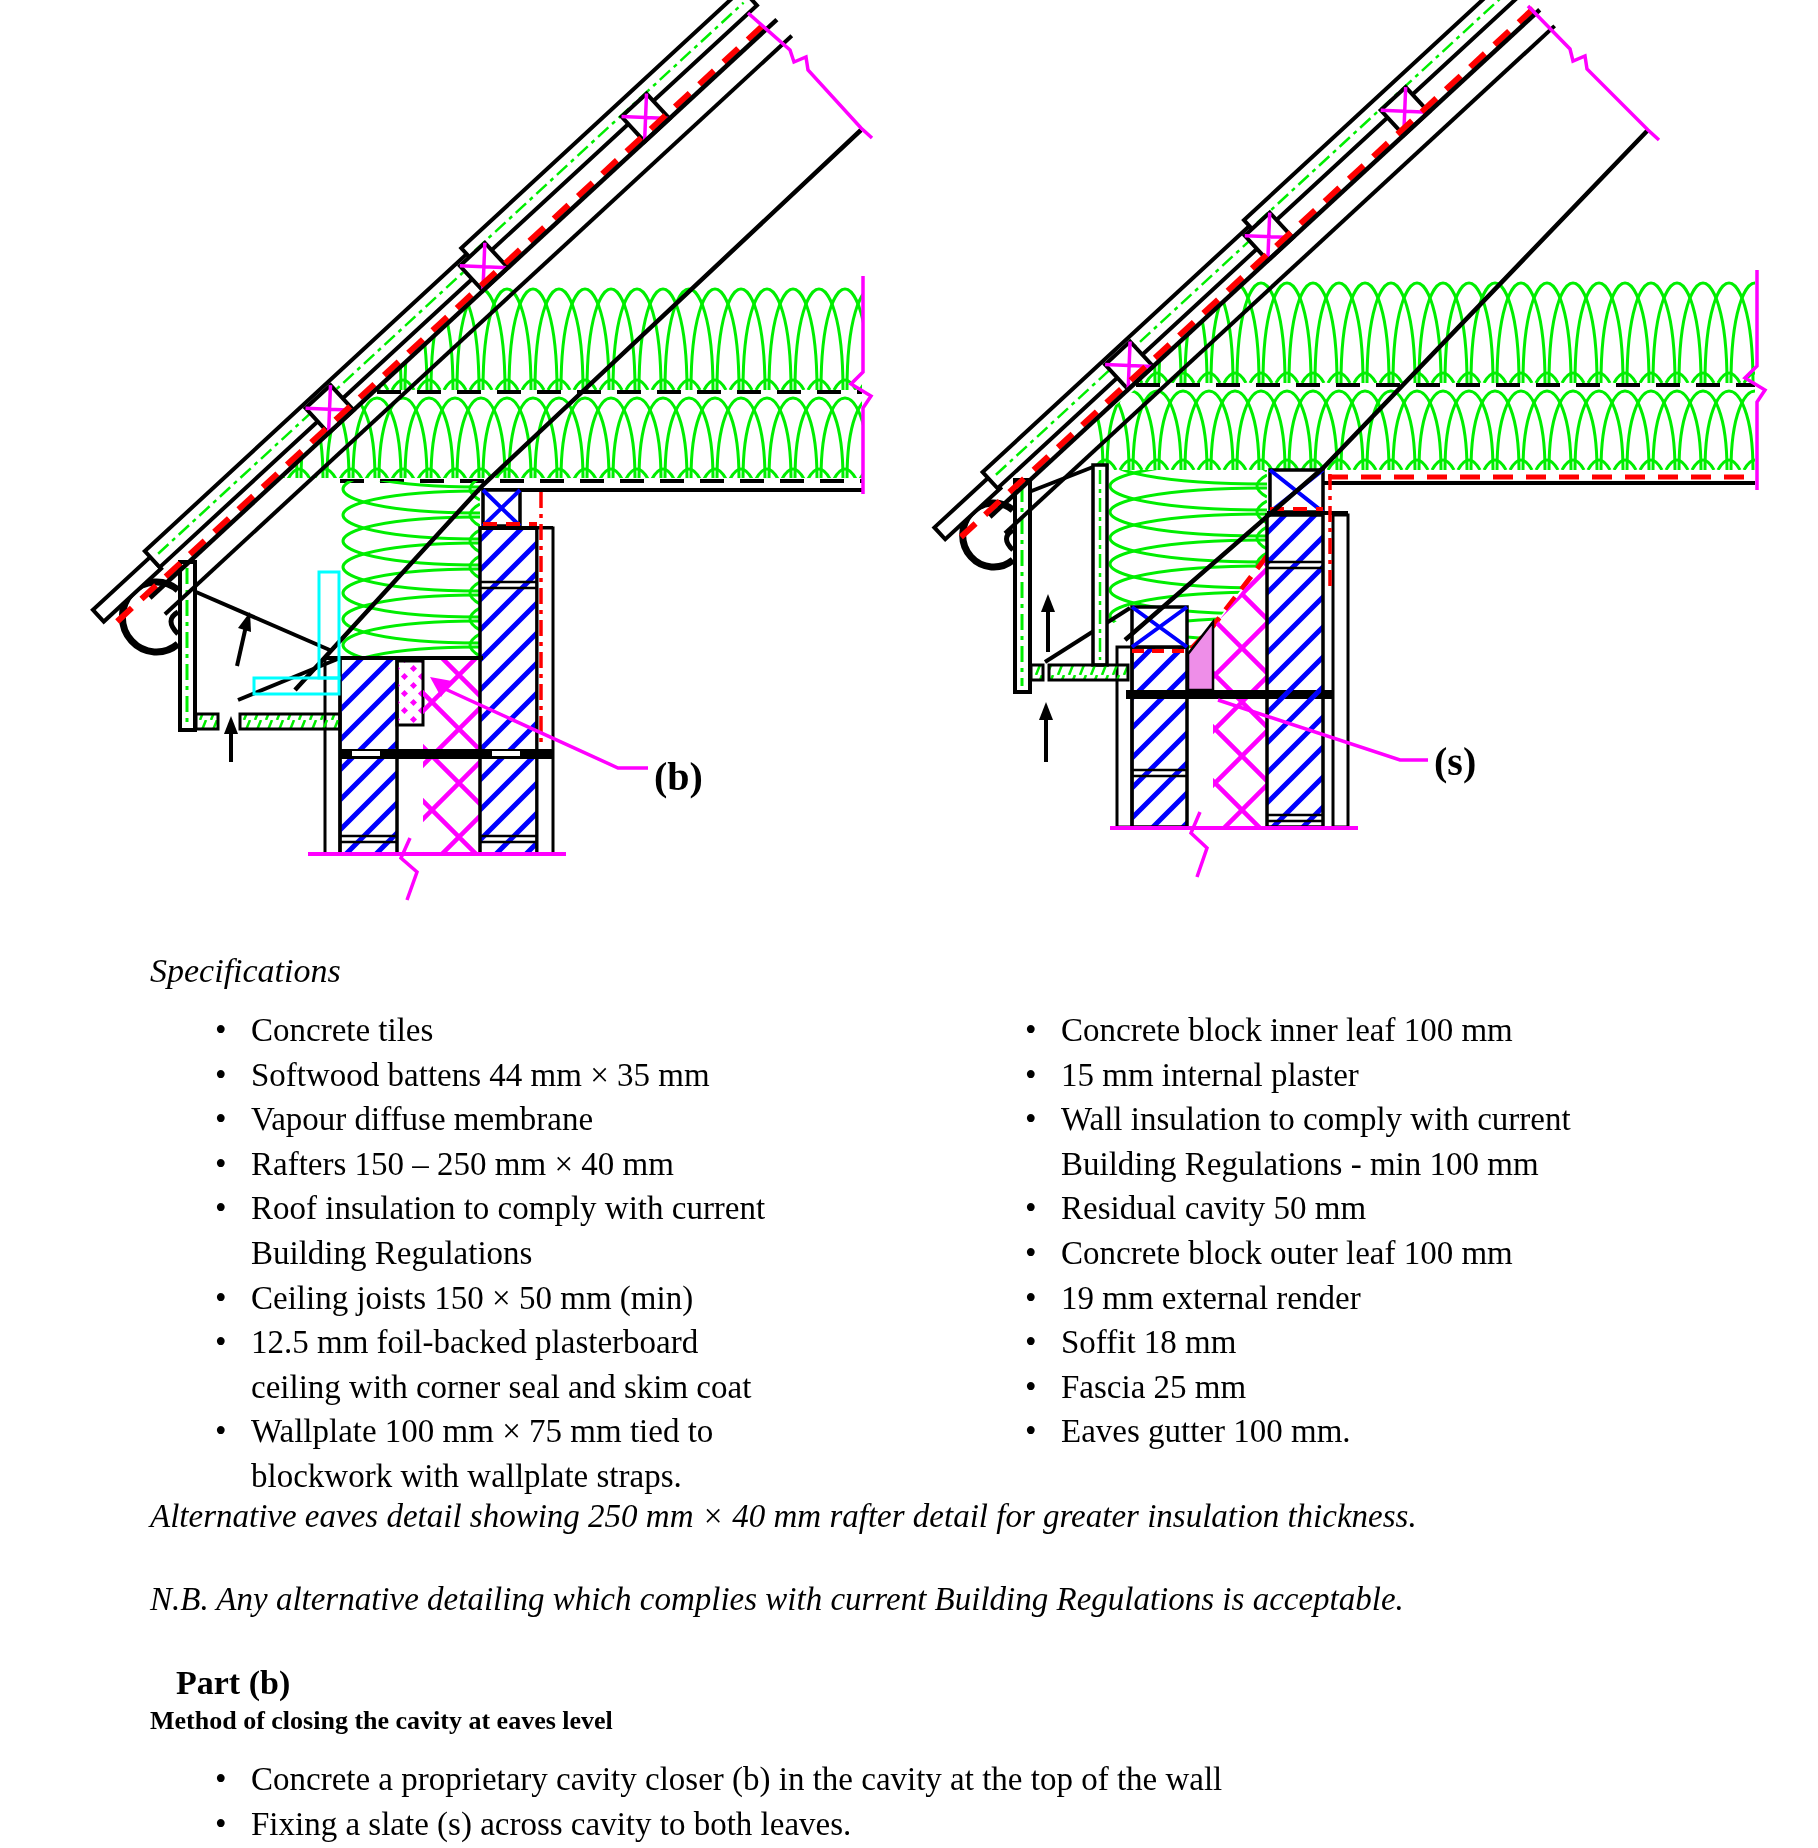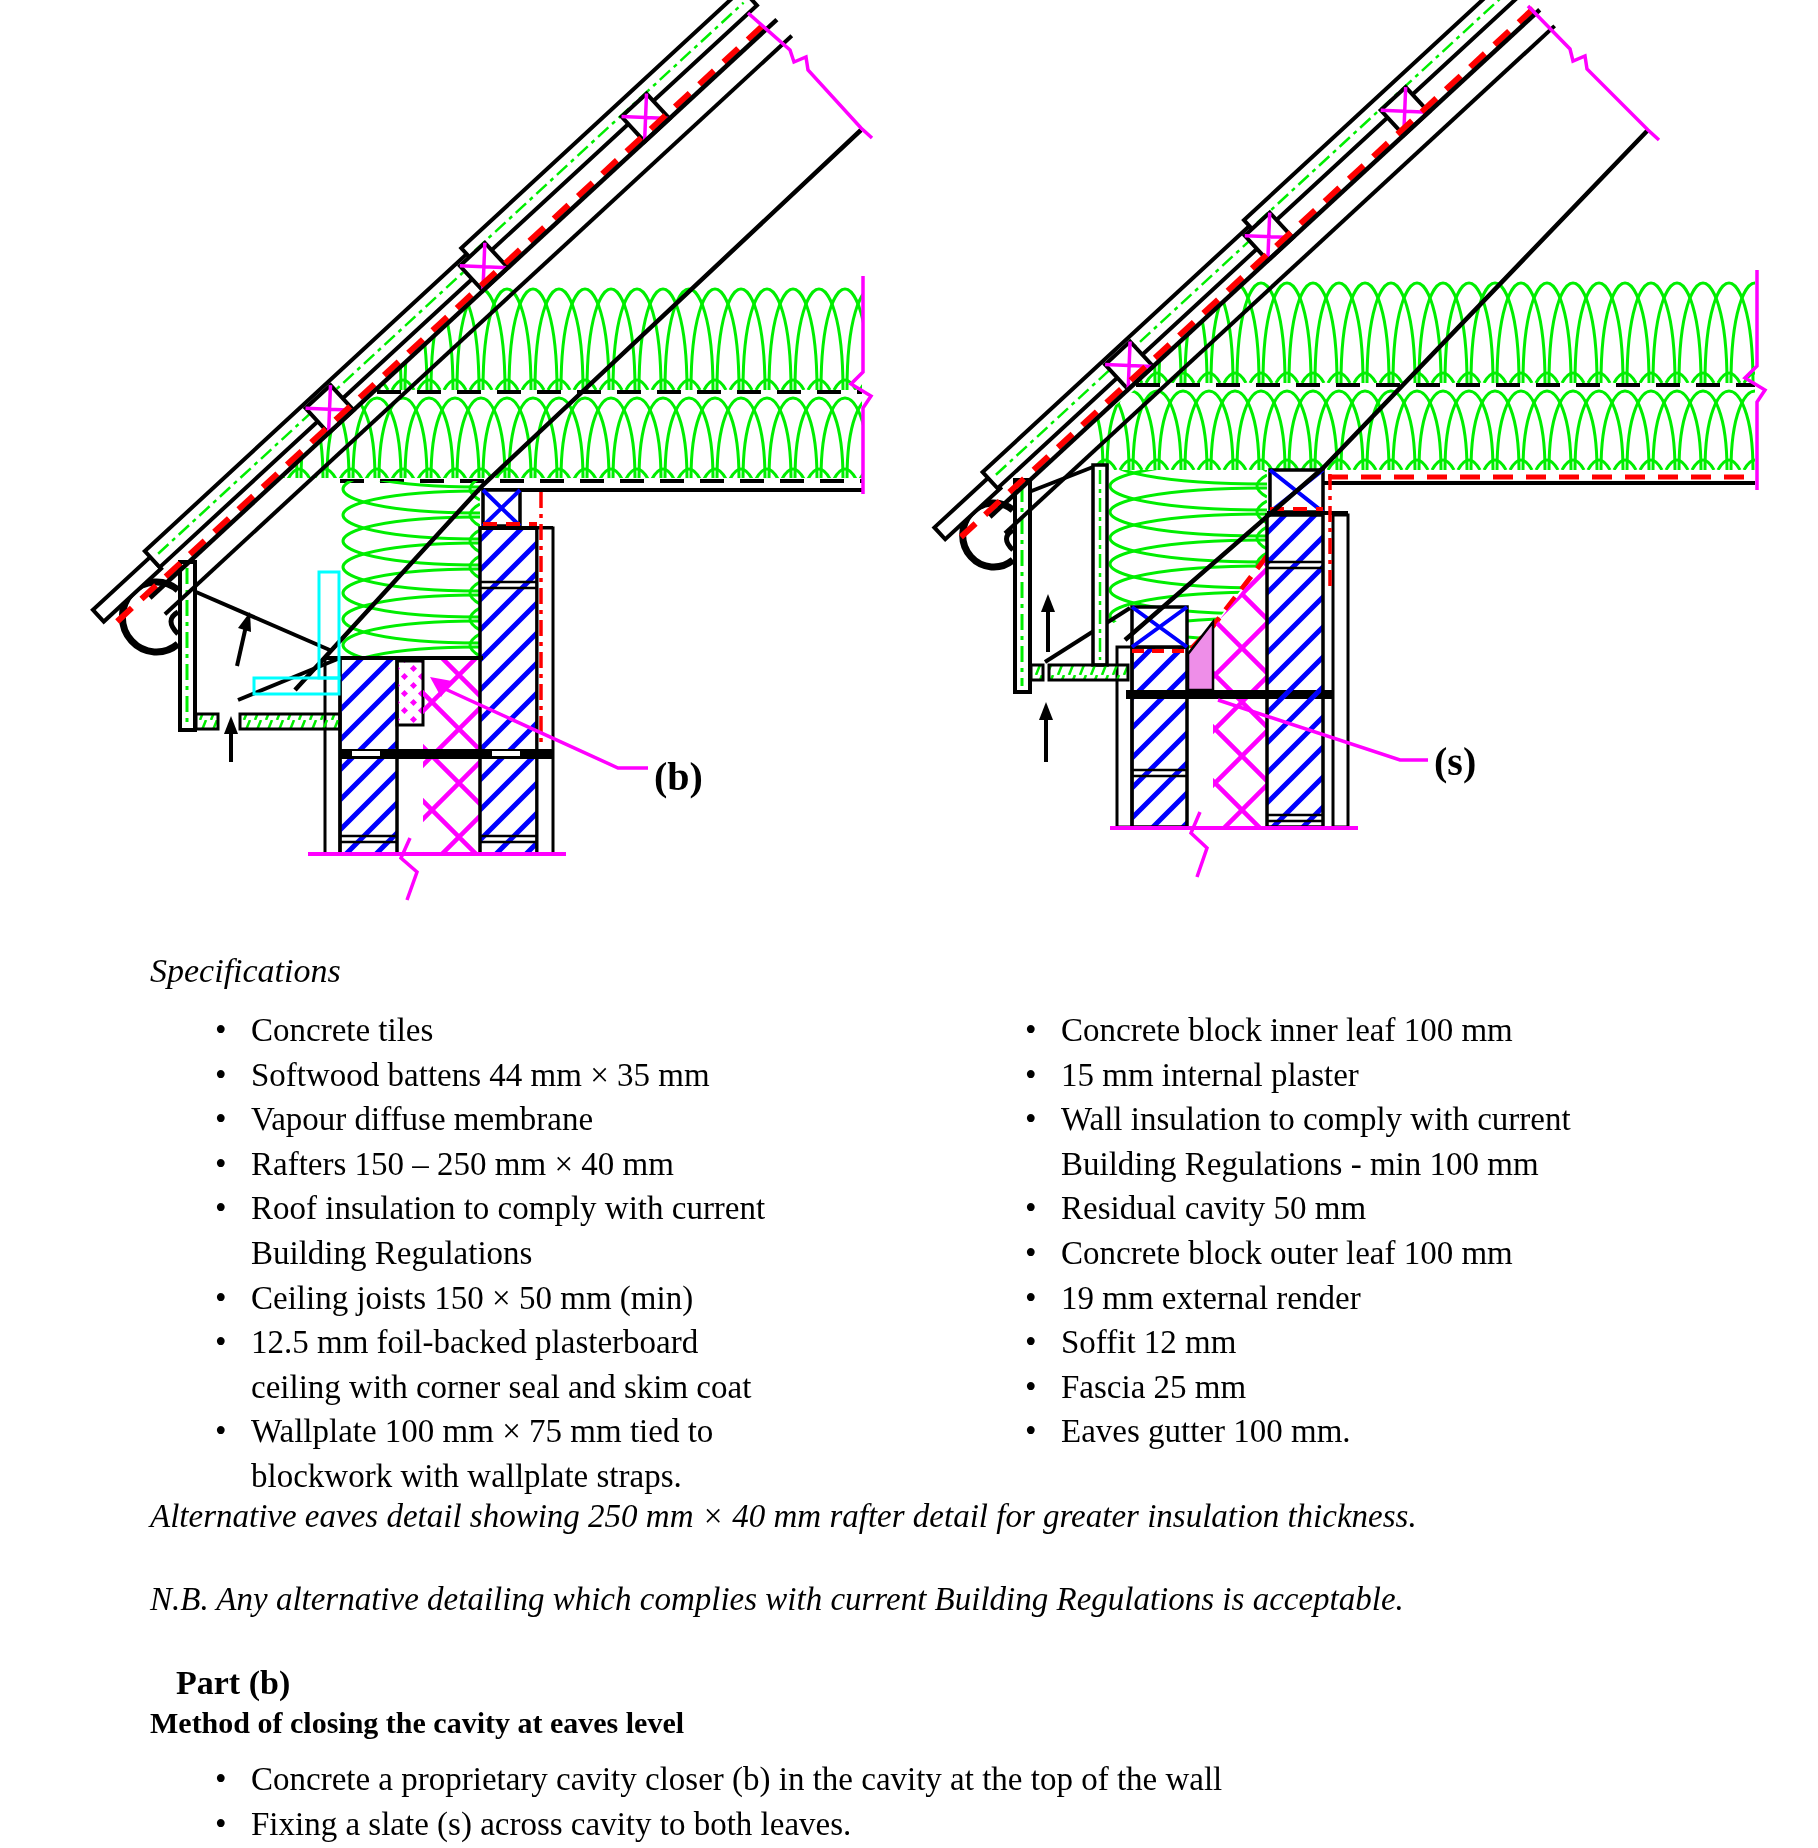--- a/index.html
+++ b/index.html
@@ -9,21 +9,21 @@
   .txt{position:absolute;white-space:pre-line;}
   #specs-title{left:150px;top:952px;font-size:34px;font-style:italic;}
   .speclist{position:absolute;list-style:none;margin:8px;padding:0;font-size:33px;line-height:44.6px;}
   .speclist li{position:relative;padding-left:38px;white-space:pre-line;}
   .speclist li::before{content:"\2022";position:absolute;left:2px;}
   #specs-left{left:205px;top:1000px;width:690px;}
   #specs-right{left:1015px;top:1000px;width:720px;}
   #caption{left:150px;top:1498px;font-size:33px;font-style:italic;width:1620px;}
   #nb-note{left:150px;top:1581px;font-size:33px;font-style:italic;width:1620px;}
   #part-b-heading{left:150px;top:1664px;font-size:34px;font-weight:bold;margin-left:26px;}
-  #part-b-sub{left:150px;top:1706px;font-size:30px;font-weight:bold;}
+  #part-b-sub{left:150px;top:1706px;font-size:26px;font-weight:bold;}
   #part-b-list{left:205px;top:1749px;width:1500px;}
   svg text.lbl{font-family:"Liberation Serif","DejaVu Serif",serif;font-size:40px;font-weight:bold;}
 </style>
 </head>
 <body>
 
 <div class="page">
 
 <svg class="dwg" width="1818" height="945" viewBox="0 0 1818 945">
   <defs>
@@ -314,21 +314,21 @@
 </ul>
 
 <ul class="speclist" id="specs-right">
   <li>Concrete block inner leaf 100 mm</li>
   <li>15 mm internal plaster</li>
   <li>Wall insulation to comply with current
 Building Regulations  - min 100 mm</li>
   <li>Residual cavity 50 mm</li>
   <li>Concrete block outer leaf 100 mm</li>
   <li>19 mm external render</li>
-  <li>Soffit 12 mm</li>
+  <li>Soffit 18 mm</li>
   <li>Fascia 25 mm</li>
   <li>Eaves gutter 100 mm.</li>
 </ul>
 
 <div class="txt" id="caption">Alternative eaves detail showing 250 mm  × 40 mm rafter detail for greater insulation thickness.</div>
 <div class="txt" id="nb-note">N.B.  Any alternative detailing which complies with current Building Regulations is acceptable.</div>
 <div class="txt" id="part-b-heading">Part (b)</div>
 <div class="txt" id="part-b-sub">Method of closing the cavity at eaves level</div>
 
 <ul class="speclist" id="part-b-list">

